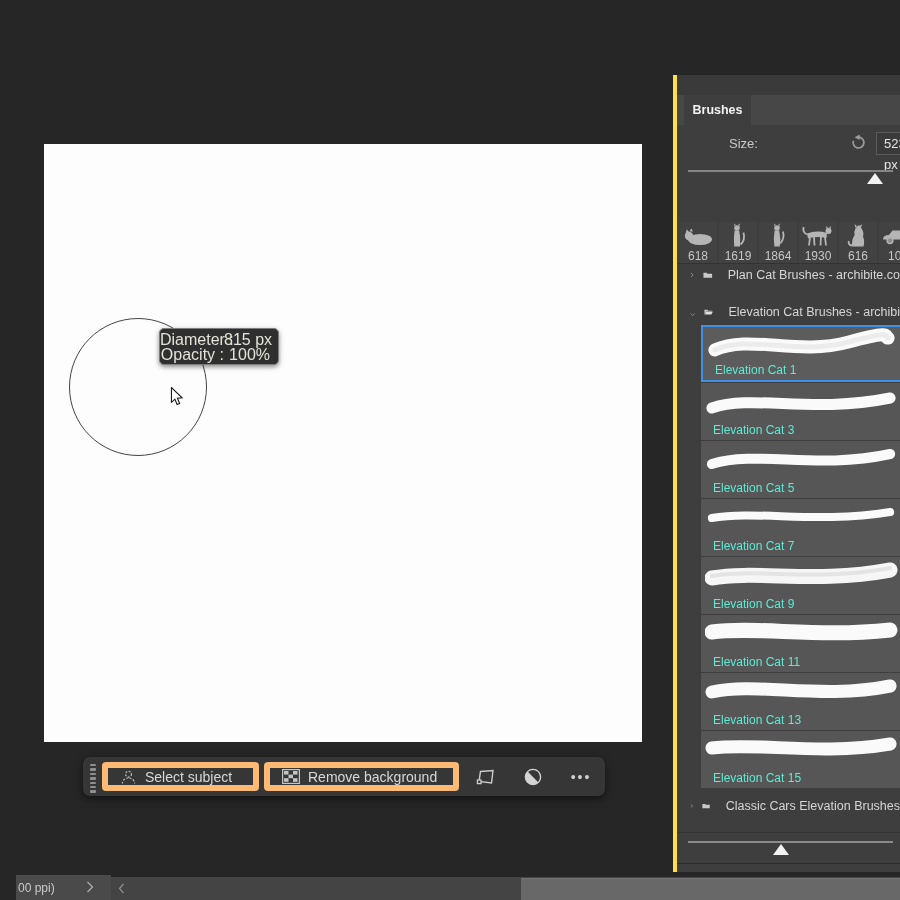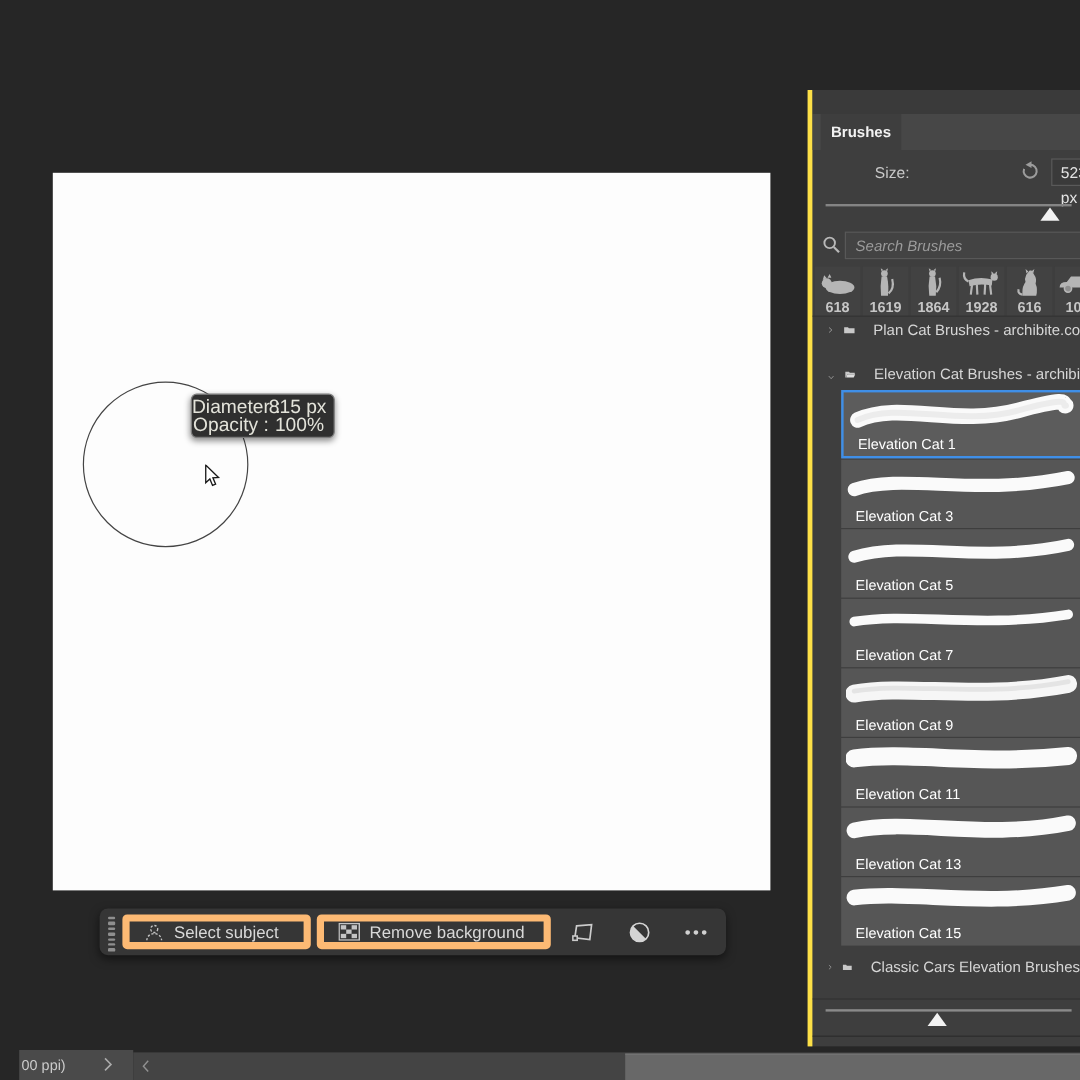--- a/index.html
+++ b/index.html
@@ -57,35 +57,35 @@
   .mag { position:absolute; left:8px; top:3px; }
   .search-input { position:absolute; left:27px; top:0; right:-4px; height:23px;
                   background:#434343; border:1px solid #585858; color:#d8d8d8;
                   font-size:12.5px; padding:0 8px; font-family:"Liberation Sans",sans-serif; }
   .search-input::placeholder { color:#9b9b9b; font-style:italic; }
 
   .thumbs { position:absolute; left:2px; top:147px; height:42px; display:flex; gap:2px; }
   .thumb-cell { width:38px; height:42px; background:#424242; display:flex; flex-direction:column;
                 align-items:center; justify-content:flex-end; }
   .thumb-cell svg { flex:1; }
-  .thumb-num { font-size:12px; color:#c6c6c6; line-height:14px; padding-bottom:1px;font-weight:bold; }
+  .thumb-num { font-size:12px; color:#c6c6c6; line-height:14px; padding-bottom:1px; }
   .thumbs-divider { position:absolute; left:0; right:0; top:188px; height:1px; background:#333; }
 
   .group-row { position:absolute; left:0; right:0; display:flex; align-items:center;
                gap:9px; padding-left:13px; font-size:12.5px; color:#d6d6d6; white-space:nowrap; overflow:hidden; }
   .group1 { top:190px; height:19px; }
   .group2 { top:222px; height:22px;align-items:flex-end; }
   .group3 { top:717px; height:27px; }
   .group-row .gtext { padding-left:6px; }
 
   .brush-list { position:absolute; left:24px; right:-2px; top:250px; }
   .brush-item { position:relative; height:57px; margin-bottom:1px; background:#565656; }
   .brush-item.selected { background:#5c5c5c; border:2px solid #3f8fe8; }
   .brush-item svg.stroke { position:absolute; left:4px; right:4px; top:1px; width:calc(100% - 8px); height:38px; }
-  .brush-label { position:absolute; left:12px; bottom:3px; font-size:12px; color:#ffffff; }
+  .brush-label { position:absolute; left:12px; bottom:3px; font-size:12px; color:#5eead4; }
 
   .bottom-divider { position:absolute; left:0; right:0; top:757px; height:1px; background:#333; }
   .slider2 { position:absolute; left:11px; right:7px; top:766px; height:2px; background:#8a8a8a; }
   .thumb2 { left:96px; top:769px; }
   .panel-bottom-edge { position:absolute; left:0; right:0; top:788px; height:1px; background:#2c2c2c; }
 
   
   .statusbar { position:absolute; left:0; top:875px; width:900px; height:25px;margin-left:16px; }
   .doc-box { position:absolute; left:0; top:0; width:95px; height:25px; background:#4a4a4a;
              color:#cbcbcb; font-size:12px; display:flex; align-items:center; }
@@ -193,29 +193,20 @@
           <path d="M8.5 3.2 a5.4 5.4 0 1 1 -5.1 3.6" fill="none" stroke="#9c9c9c" stroke-width="1.7"></path>
           <path d="M9.6 0.4 L4.6 3.2 L9.6 6 Z" fill="#9c9c9c"></path>
         </svg>
       </span>
       <div class="size-value">523 px</div>
     </div>
 
     <div class="slider1"></div>
     <div class="thumb-tri thumb1"></div>
 
-    <div class="search-row">
-      <span class="mag">
-        <svg width="16" height="16" viewBox="0 0 16 16">
-          <circle cx="6.4" cy="6.4" r="4.4" fill="none" stroke="#b8b8b8" stroke-width="1.6"></circle>
-          <line x1="9.8" y1="9.8" x2="14.2" y2="14.2" stroke="#b8b8b8" stroke-width="1.8"></line>
-        </svg>
-      </span>
-      <input class="search-input" type="text" placeholder="Search Brushes" style="">
-    </div>
 
     <div class="thumbs">
       <div class="thumb-cell">
         <svg width="32" height="24" viewBox="0 0 32 24">
           <ellipse cx="18" cy="16" rx="12" ry="5.5" fill="#b5b5b5"></ellipse>
           <circle cx="7" cy="12.5" r="4.2" fill="#b5b5b5"></circle>
           <path d="M3.6 9.8 L4.8 5.8 L7 8.4 Z M7.6 8 L9.4 4.8 L10.8 8 Z" fill="#b5b5b5"></path>
         </svg>
         <div class="thumb-num">618</div>
       </div>
@@ -241,21 +232,21 @@
         <svg width="34" height="24" viewBox="0 0 34 24">
           <path d="M6 10 Q16 6.5 26 9.5 L25.5 14.5 Q16 12.5 7 15 Z" fill="#b5b5b5"></path>
           <line x1="9" y1="14" x2="8" y2="22" stroke="#b5b5b5" stroke-width="1.8"></line>
           <line x1="13" y1="13.5" x2="13.5" y2="22" stroke="#b5b5b5" stroke-width="1.8"></line>
           <line x1="20" y1="13" x2="19.5" y2="22" stroke="#b5b5b5" stroke-width="1.8"></line>
           <line x1="24" y1="13.5" x2="25" y2="22" stroke="#b5b5b5" stroke-width="1.8"></line>
           <circle cx="27.5" cy="7.5" r="3" fill="#b5b5b5"></circle>
           <path d="M25.5 5.4 L25 2.6 L27 4.2 Z M29.5 5.4 L30 2.6 L28 4.2 Z" fill="#b5b5b5"></path>
           <path d="M6 11 Q1.5 9 2.5 3.5" fill="none" stroke="#b5b5b5" stroke-width="1.8"></path>
         </svg>
-        <div class="thumb-num">1928</div>
+        <div class="thumb-num">1930</div>
       </div>
       <div class="thumb-cell">
         <svg width="30" height="24" viewBox="0 0 30 24">
           <path d="M15 2 L12.2 5.4 Q10.6 8.6 11.6 11.6 Q8.8 15.4 9 20 L9 23 L20.5 23 Q22 17.5 20 13 Q21.2 8.6 18.8 5.4 L16.6 2 Z" fill="#b5b5b5"></path>
           <path d="M12.4 4.4 L11.6 0.6 L14 2.8 Z M18 4.4 L19 0.6 L16.4 2.8 Z" fill="#b5b5b5"></path>
           <path d="M9 22 Q5 21.5 5.8 17.5" fill="none" stroke="#b5b5b5" stroke-width="1.8"></path>
         </svg>
         <div class="thumb-num">616</div>
       </div>
       <div class="thumb-cell">

